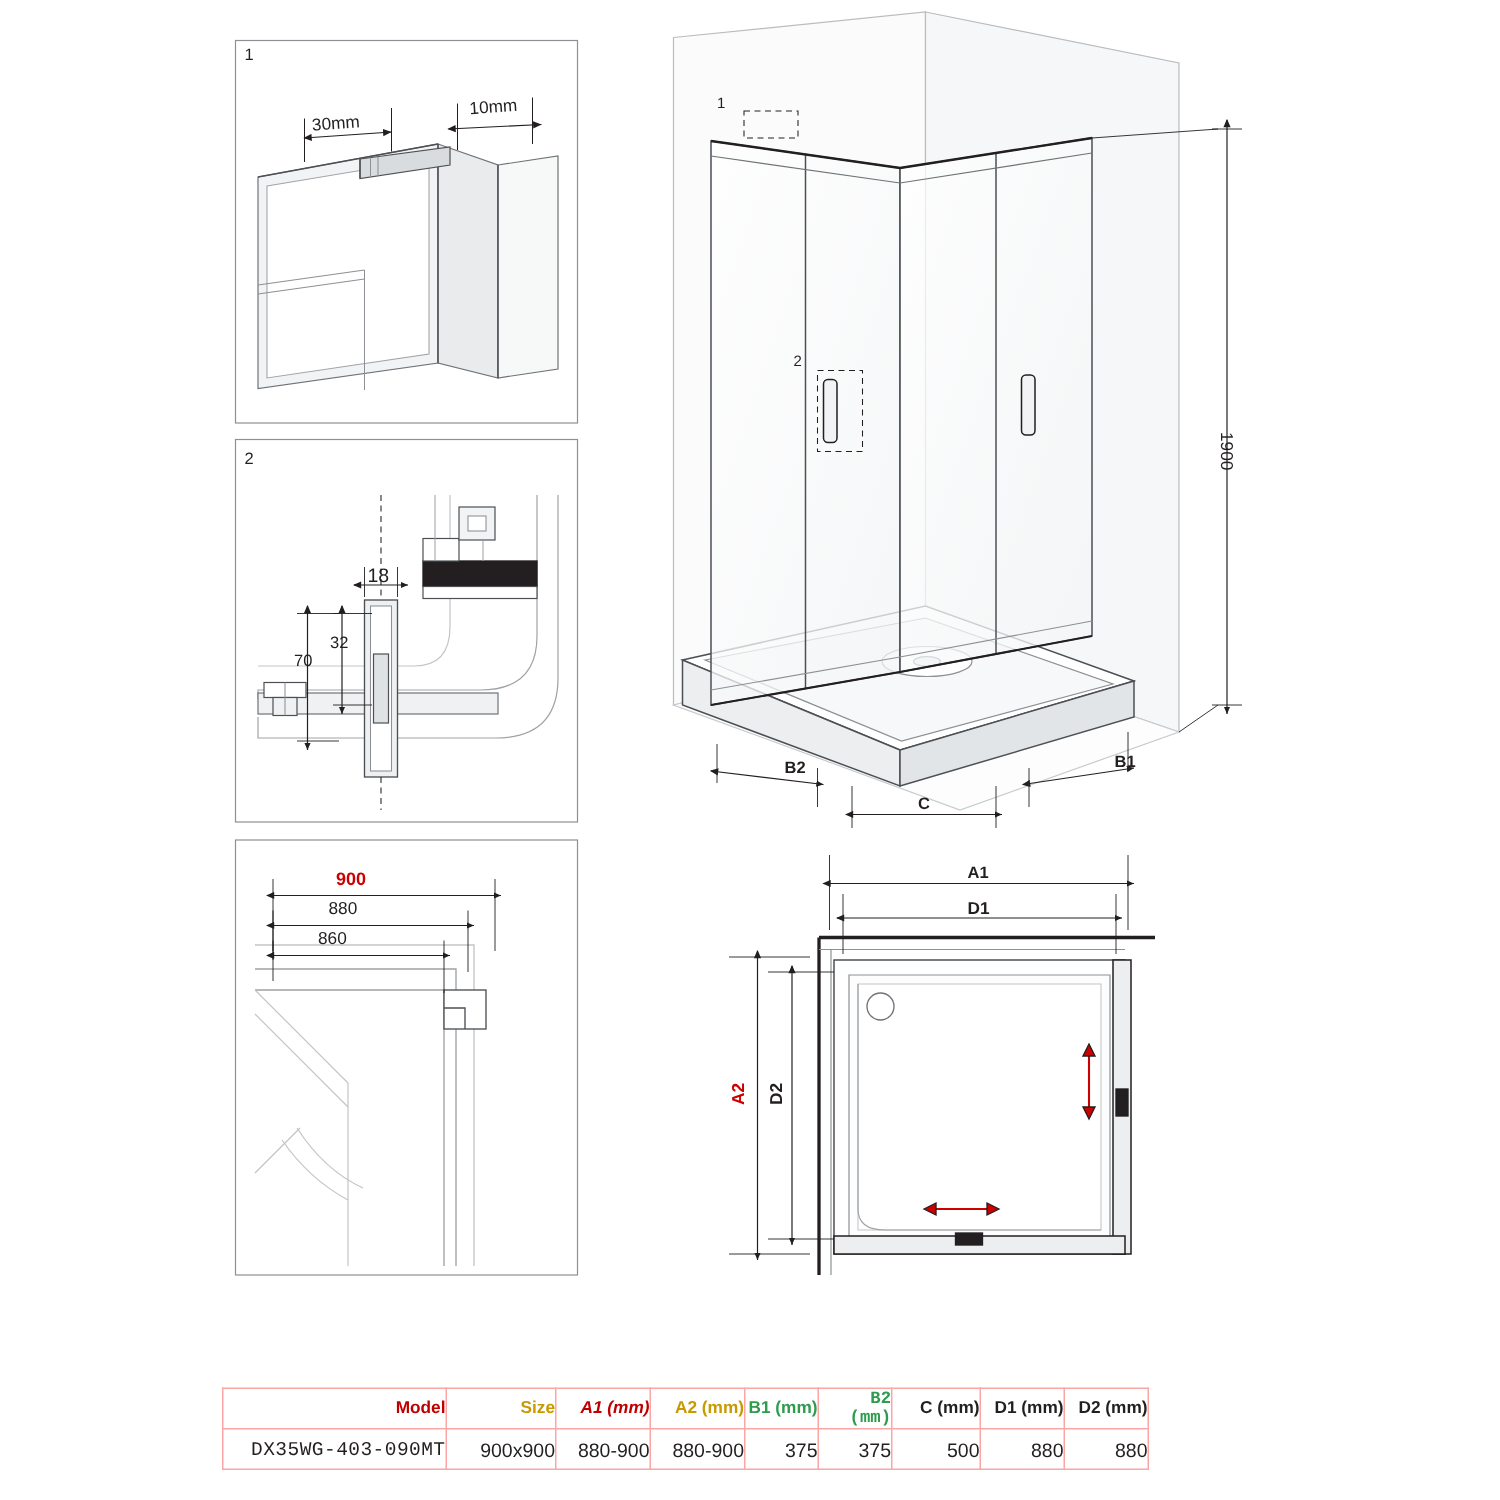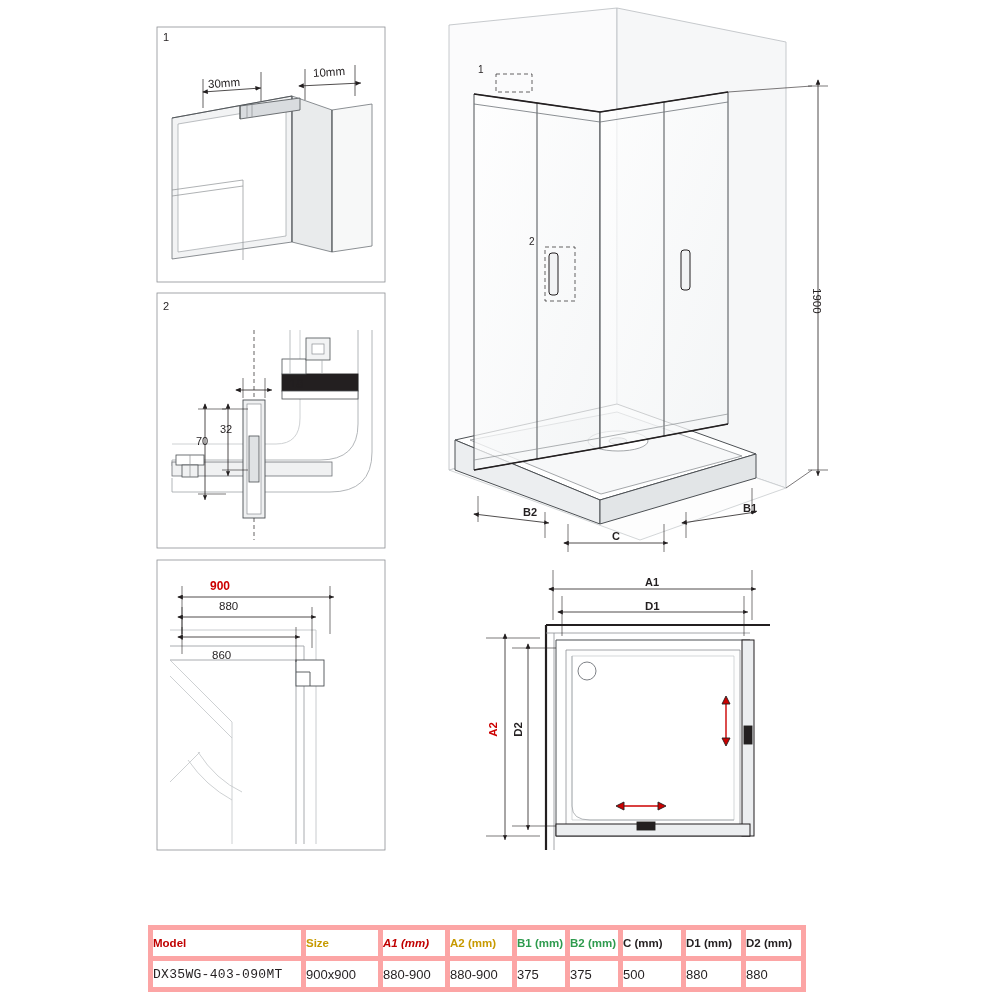--- a/index.html
+++ b/index.html
@@ -3,28 +3,28 @@
 <meta charset="utf-8">
 <style>
   html,body{margin:0;padding:0;background:#ffffff;}
   body{width:1000px;height:1000px;font-family:"Liberation Sans",sans-serif;color:#231f20;position:relative;overflow:hidden;}
   .stage{position:absolute;left:0;top:0;width:1000px;height:1000px;}
   svg{display:block;}
   .lbl{position:absolute;font-family:"Liberation Sans",sans-serif;white-space:nowrap;}
 
   
   .spec-table{position:absolute;left:148px;top:925px;border-collapse:collapse;font-size:11.5px;}
-  .spec-table th,.spec-table td{border:5px solid #fca5a5;text-align:left;padding:0;height:26px;font-weight:normal;}
+  .spec-table th,.spec-table td{border:1px solid #fca5a5;text-align:right;padding:0;height:26px;font-weight:normal;}
   .spec-table th{font-weight:bold;}
   .th-model{color:#c00000;width:148px;}
   .th-size{color:#c79a00;width:72px;}
   .th-a1{color:#c00000;width:62px;font-style:italic;}
   .th-a2{color:#c79a00;width:62px;}
   .th-b1{color:#2e9b4e;width:48px;}
-  .th-b2{color:#2e9b4e;width:48px;}
+  .th-b2{color:#2e9b4e;width:48px;font-family:Liberation Mono, monospace;}
   .th-c{color:#231f20;width:58px;}
   .th-d1{color:#231f20;width:55px;}
   .th-d2{color:#231f20;width:55px;}
   .spec-table td{font-size:13px;color:#231f20;}
   .td-model{font-family:"Liberation Mono",monospace;font-size:11.5px;letter-spacing:.3px;}
   .spec-table tr{height:26px;}
 </style>
 </head>
 <body>
 
@@ -240,27 +240,27 @@
     </g>
   </g>
 </svg>
 
 <div class="lbl" style="left:163px;top:31px;font-size:11px;">1</div>
 <div class="lbl" style="left:163px;top:300px;font-size:11px;">2</div>
 
 <div class="lbl" style="left:208px;top:77px;font-size:11.5px;transform:rotate(-4deg);">30mm</div>
 <div class="lbl" style="left:313px;top:66px;font-size:11.5px;transform:rotate(-4deg);">10mm</div>
 
-<div class="lbl" style="left:245px;top:376px;font-size:13px;padding-left:44px;">18</div>
+<div class="lbl" style="left:245px;top:376px;font-size:13px;">18</div>
 <div class="lbl" style="left:220px;top:423px;font-size:11px;text-align:center;">32</div>
 <div class="lbl" style="left:196px;top:435px;font-size:11px;">70</div>
 
-<div class="lbl" style="left:210px;top:579px;font-size:12px;font-weight:bold;color:#cc0000;">900</div>
+<div class="lbl" style="left:224px;top:579px;font-size:12px;font-weight:bold;color:#cc0000;">900</div>
 <div class="lbl" style="left:219px;top:600px;font-size:11.5px;">880</div>
-<div class="lbl" style="left:212px;top:620px;font-size:11.5px;margin-top:29px;">860</div>
+<div class="lbl" style="left:212px;top:620px;font-size:11.5px;">860</div>
 
 <div class="lbl" style="left:478px;top:64px;font-size:10px;">1</div>
 <div class="lbl" style="left:529px;top:236px;font-size:10px;">2</div>
 
 <div class="lbl" style="left:811px;top:288px;font-size:11.5px;writing-mode:vertical-rl;">1900</div>
 <div class="lbl" style="left:503px;top:506px;font-size:11px;font-weight:bold;margin-left:20px;">B2</div>
 <div class="lbl" style="left:743px;top:502px;font-size:11px;font-weight:bold;">B1</div>
 <div class="lbl" style="left:612px;top:530px;font-size:11px;font-weight:bold;">C</div>
 
 <div class="lbl" style="left:645px;top:576px;font-size:11px;font-weight:bold;">A1</div>

